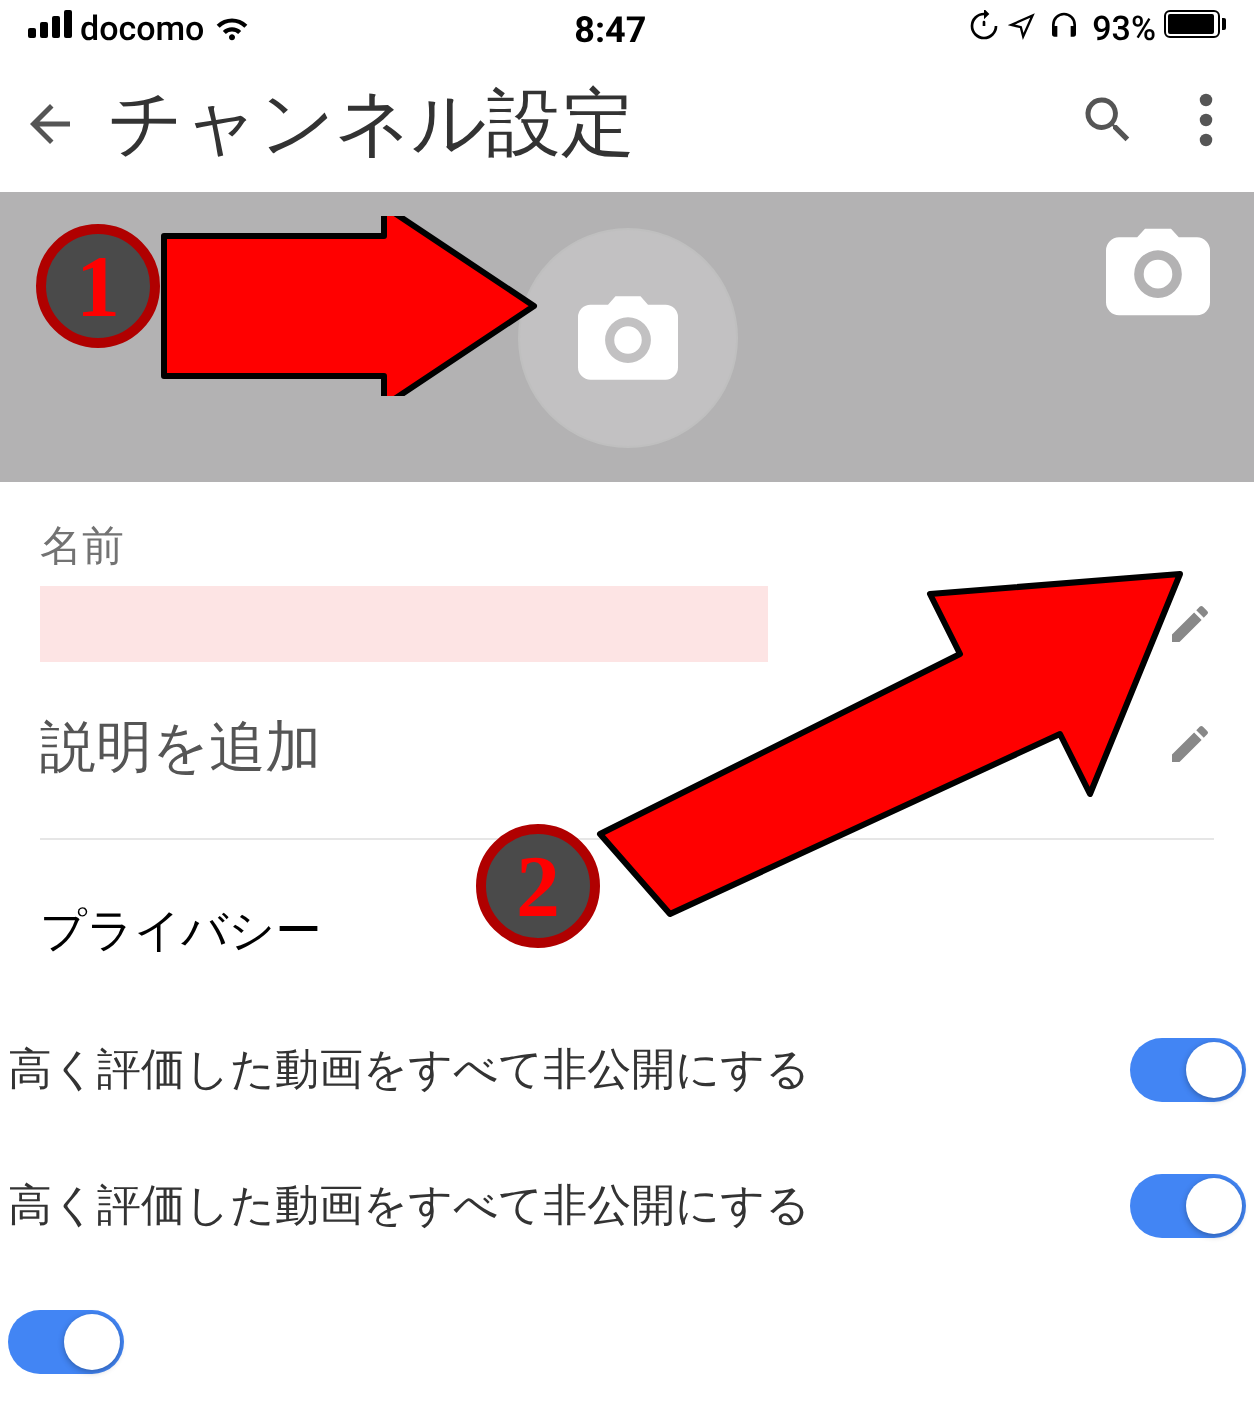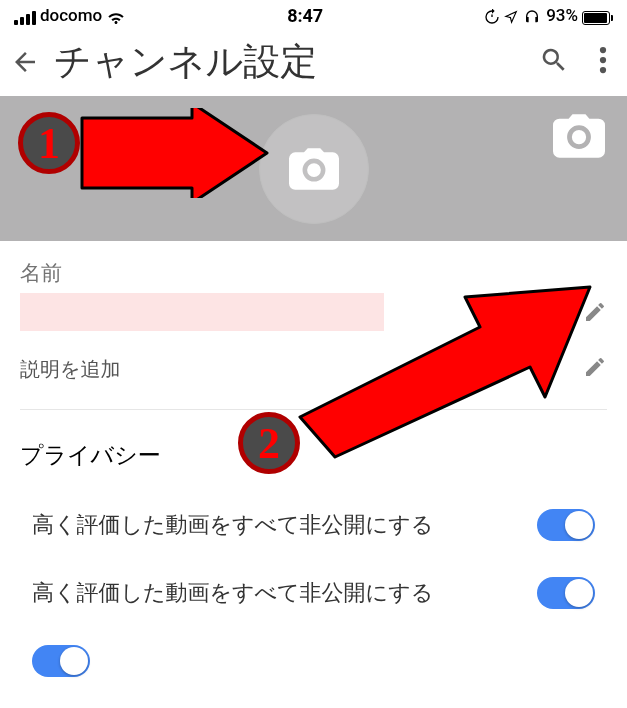--- a/index.html
+++ b/index.html
@@ -14,21 +14,21 @@
   .status-bar {
     display: flex;
     justify-content: space-between;
     align-items: center;
     padding: 4px 14px 2px;
     font-size: 17px;
     font-weight: 500;
     color: #000;
     height: 28px;
   }
-  .status-left, .status-right { display: flex; align-items: flex-end; gap: 4px; }
+  .status-left, .status-right { display: flex; align-items: flex-start; gap: 4px; }
   .status-center { font-weight: 700; font-size: 18px; }
   .signal-icon { display: inline-flex; align-items: flex-end; gap: 2px; }
   .signal-icon span { width: 4px; background: #000; display: inline-block; border-radius: 1px; }
   .wifi-icon { width: 20px; height: 16px; }
   .battery { display: inline-flex; align-items: center; }
   .battery-body { width: 28px; height: 14px; border: 1.5px solid #000; border-radius: 3px; position: relative; }
   .battery-fill { position: absolute; left: 1px; top: 1px; bottom: 1px; width: 90%; background: #000; border-radius: 1px; }
   .battery-tip { width: 2px; height: 6px; background: #000; margin-left: 1px; border-radius: 0 1px 1px 0; }
 
   .app-bar {
@@ -74,33 +74,33 @@
 
   .edit-row { display: flex; align-items: center; justify-content: space-between; }
   .edit-pencil { color: #777; }
 
   .desc-row {
     display: flex;
     align-items: center;
     justify-content: space-between;
     padding: 12px 20px 26px;
   }
-  .desc-placeholder { font-size: 20px; color: #555; }
+  .desc-placeholder { font-size: 28px; color: #555; }
 
   .privacy-header {
     font-size: 23px;
     color: #000000;
     padding: 30px 20px 20px;
   }
 
   .toggle-row {
     display: flex;
     align-items: center;
     justify-content: space-between;
-    padding: 18px 32px;
+    padding: 18px 4px;
   }
   .toggle-label { font-size: 22px; color: #333; }
   .switch {
     width: 58px; height: 32px; background: #4285f4; border-radius: 16px;
     position: relative; flex-shrink: 0;
   }
   .switch::after {
     content: ""; position: absolute; top: 2px; right: 2px;
     width: 28px; height: 28px; background: #fff; border-radius: 50%;
     box-shadow: 0 1px 3px rgba(0,0,0,0.3);

